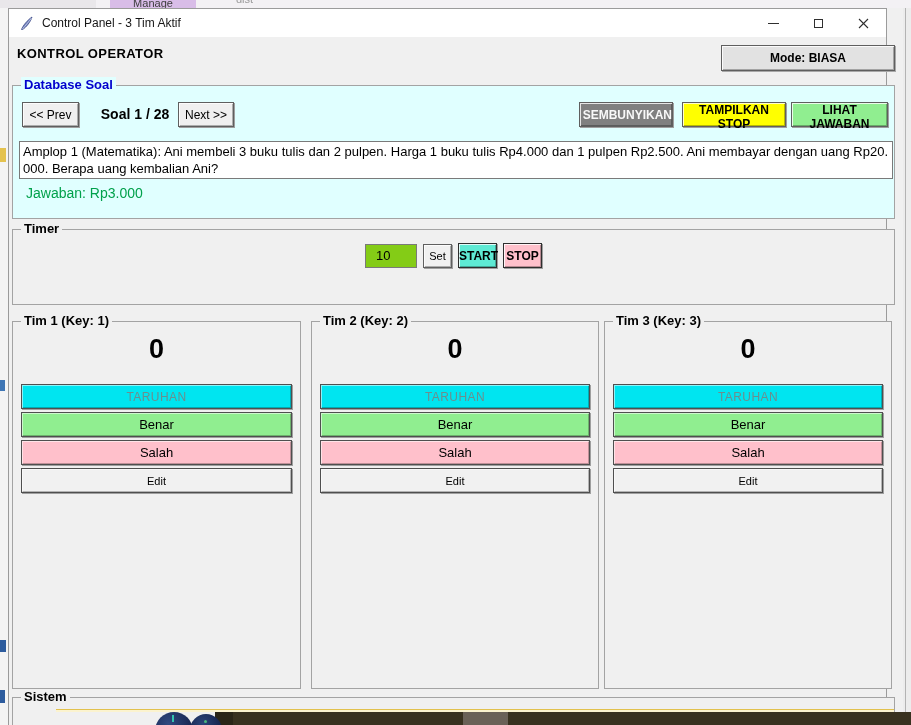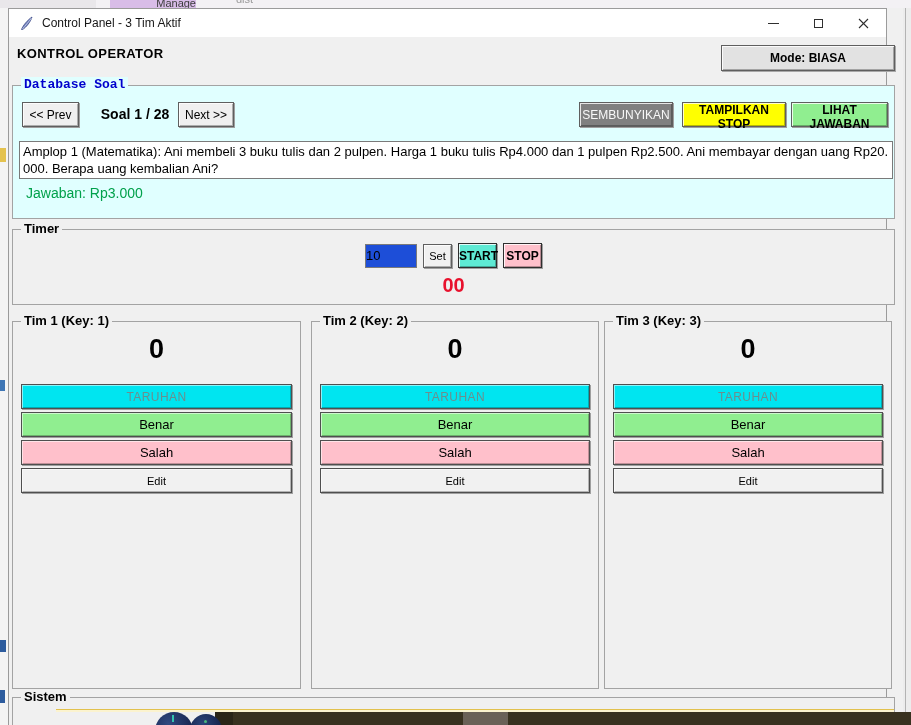--- a/index.html
+++ b/index.html
@@ -6,21 +6,21 @@
   html,body { background:#c8c8c8; }
   body { font-family:"Liberation Sans", sans-serif; }
   .screen {
     position:relative; width:911px; height:725px; overflow:hidden;
     background:#f0f0f0;
   }
 
   
   .behind-top { position:absolute; left:0; top:0; width:911px; height:8px; background:#f3f1f4; overflow:hidden; }
   .behind-top .edge-block { position:absolute; left:0; top:0; width:96px; height:8px; background:#e9e7ea; }
-  .manage-tab { position:absolute; left:110px; top:0; width:86px; height:8px; background:#d9bde8; overflow:hidden; text-align:right; }
+  .manage-tab { position:absolute; left:110px; top:0; width:86px; height:8px; background:#d9bde8; overflow:hidden; text-align:center; }
   .manage-tab span { position:relative; top:-7px; font-size:11px; color:#3c3c3c; }
   .dist-label { position:absolute; left:236px; top:-7px; font-size:11px; color:#9a9a9a; }
   .left-sliver { position:absolute; left:0; top:8px; width:8px; height:717px; background:#f4f4f4; }
   .frag { position:absolute; }
   .right-sliver { position:absolute; left:903px; top:8px; width:8px; height:717px; background:#ececec; }
   .right-sliver .vline { position:absolute; left:2px; top:0; width:1px; height:704px; background:#b3b3b3; }
 
   
   .window {
     position:absolute; left:8px; top:8px; width:879px; height:717px;
@@ -46,45 +46,45 @@
 
   
   .frame { position:absolute; border:1px solid #a3a3a3; }
   .frame-label {
     position:absolute; top:-9px; left:8px; padding:0 3px;
     font-size:13px; font-weight:bold; color:#000; background:#f0f0f0; line-height:15px;
   }
 
   
   .db-frame { left:3px; top:76px; width:883px; height:134px; background:#e0ffff; }
-  .db-frame .frame-label { background:#e0ffff; color:#0000cd;font-family:Liberation Mono, monospace; }
+  .db-frame .frame-label { background:#e0ffff; color:#0000cd; }
   .btn {
     position:absolute; font-family:"Liberation Sans", sans-serif; font-size:12px; color:#000;
     background:#f0f0f0; border:1px solid #5f5f5f; height:25px;
     box-shadow: inset 1px 1px 0 rgba(255,255,255,.8), inset -1px -1px 0 rgba(0,0,0,.28), 1px 1px 0 #9f9f9f;
   }
   .prev-btn { left:9px; top:16px; width:57px; }
   .soal-counter { position:absolute; left:72px; top:16px; width:100px; height:25px; line-height:25px; text-align:center; font-size:14px; font-weight:bold; color:#000; }
   .next-btn { left:165px; top:16px; width:56px; }
-  .hide-btn { left:566px; top:16px; width:94px; background:#808080; color:#f8f8f8; font-weight:normal; }
+  .hide-btn { left:566px; top:16px; width:94px; background:#808080; color:#f8f8f8; font-weight:bold;text-align:right; }
   .show-btn { left:669px; top:16px; width:104px; background:#ffff00; font-weight:bold; }
   .answer-btn { left:778px; top:16px; width:97px; background:#90ee90; font-weight:bold; }
   .question-box {
     position:absolute; left:6px; top:55px; width:874px; height:38px;
     background:#ffffff; border:1px solid #7a7a7a; padding:1px 3px;
     font-size:13px; line-height:17px; color:#000; word-break:break-all; overflow:hidden;
   }
   .answer-text { position:absolute; left:13px; top:99px; font-size:14px; font-weight:normal; color:#00a14b; }
 
   
   .timer-frame { left:3px; top:220px; width:883px; height:76px; background:#f0f0f0; }
   .timer-row { position:absolute; left:0; top:13px; width:100%; display:flex; justify-content:center; align-items:center; gap:6px; }
   .timer-input {
-    width:52px; height:24px; border:1px solid #7a7a7a; background:#1d4ed8;
-    font-size:13px; padding-left:0; font-family:"Liberation Sans", sans-serif;
+    width:52px; height:24px; border:1px solid #7a7a7a; background:#84cc16;
+    font-size:13px; padding-left:10px; font-family:"Liberation Sans", sans-serif;
   }
   .set-btn { position:static; width:29px; height:24px; font-size:11px; }
   .start-btn { position:static; width:39px; height:25px; background:#5eead4; font-weight:bold; border-color:#2e2e2e; }
   .stop-btn { position:static; width:39px; height:25px; background:#ffc0cb; font-weight:bold; border-color:#2e2e2e; }
   .timer-display { position:absolute; left:0; top:44px; width:100%; text-align:center; font-size:20px; font-weight:bold; color:#e8112d; }
 
   
   .team-frame { top:312px; width:289px; height:368px; background:#f0f0f0; }
   .team1 { left:3px; }
   .team2 { left:302px; width:288px; }
@@ -179,21 +179,20 @@
     </div>
 
     <div class="frame timer-frame">
       <span class="frame-label">Timer</span>
       <div class="timer-row">
         <input class="timer-input" value="10" style="">
         <button class="btn set-btn">Set</button>
         <button class="btn start-btn">START</button>
         <button class="btn stop-btn">STOP</button>
       </div>
-      <div class="timer-display">00</div>
     </div>
 
     <div class="frame team-frame team1">
       <span class="frame-label">Tim 1 (Key: 1)</span>
       <div class="score">0</div>
       <button class="team-btn bet-btn">TARUHAN</button>
       <button class="team-btn correct-btn">Benar</button>
       <button class="team-btn wrong-btn">Salah</button>
       <button class="team-btn edit-btn">Edit</button>
     </div>

